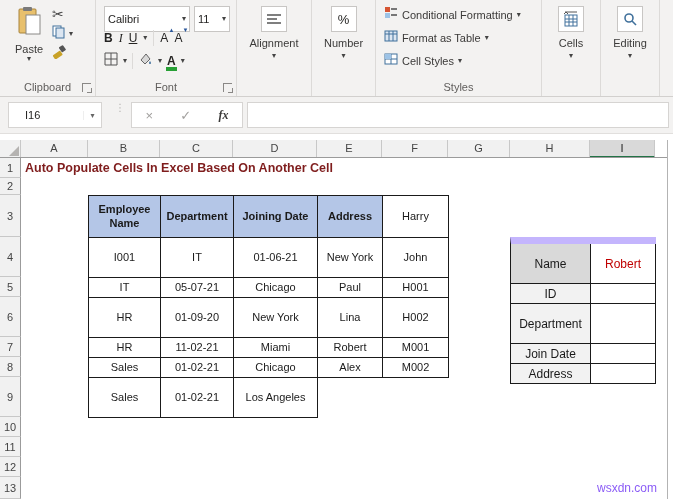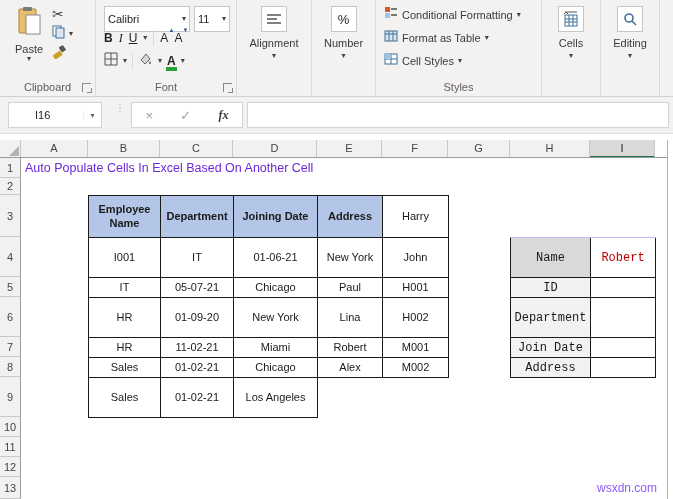--- a/index.html
+++ b/index.html
@@ -49,21 +49,21 @@
   .pct { font-size:13px; color:#252423; }
 
   
   .g-styles { width:166px; }
   .style-row { position:absolute; left:8px; display:flex; align-items:center; gap:4px; height:18px; }
   .style-row .rbtn-label { white-space:nowrap; }
 
   
   .fbar { position:absolute; left:0; top:97px; width:673px; height:37px; background:#f3f2f1; border-bottom:1px solid #e1dfdd; }
   .namebox { position:absolute; left:8px; top:5px; width:94px; height:26px; background:#fff; border:1px solid #d6d4d2; display:flex; align-items:center; }
-  .namebox .nb-text { flex:1; font-size:11px; color:#252423; padding-left:26px; }
+  .namebox .nb-text { flex:1; font-size:11px; color:#252423; padding-left:16px; }
   .namebox .nb-arrow { width:18px; text-align:center; font-size:8px; color:#666; border-left:1px solid #eee; }
   .dots { position:absolute; left:115px; top:8px; width:4px; height:20px; color:#b5b3b1; font-size:10px; line-height:5px; letter-spacing:0; }
   .fxbox { position:absolute; left:131px; top:5px; width:112px; height:26px; background:#fff; border:1px solid #d6d4d2; display:flex; align-items:center; justify-content:space-around; }
   .fx-x { color:#a19f9d; font-size:13px; }
   .fx-check { color:#a19f9d; font-size:13px; }
   .fx-fx { color:#3b3a39; font-size:12px; font-style:italic; font-family:"Liberation Serif", serif; font-weight:bold; }
   .finput { position:absolute; left:247px; top:5px; width:422px; height:26px; background:#fff; border:1px solid #d6d4d2; font-size:11px; padding:0 4px; display:flex; align-items:center; color:#252423; }
 
   
   .colheads { position:absolute; left:0; top:140px; height:18px; width:673px; background:#fff; }
@@ -71,27 +71,27 @@
   .corner .tri { position:absolute; right:1px; bottom:1px; width:0; height:0; border-left:10px solid transparent; border-bottom:10px solid #b5b3b1; }
   .colh { position:absolute; top:0; height:18px; background:#f1f1f1; border-right:1px solid #c8c8c8; border-bottom:1px solid #9b9b9b; font-size:11px; color:#444; text-align:center; line-height:17px; }
   .colh.sel { background:#d9d9d9; border-bottom:2px solid #217346; color:#222; }
   .headline { position:absolute; left:0; top:157px; width:667px; height:1px; background:#9b9b9b; }
   .rowheads { position:absolute; left:0; top:158px; width:21px; }
   .rowh { position:absolute; left:0; width:21px; background:#f1f1f1; border-right:1px solid #9b9b9b; border-bottom:1px solid #c8c8c8; font-size:11px; color:#444; display:flex; align-items:center; justify-content:center; }
   .sheet-edge { position:absolute; left:667px; top:140px; width:1px; height:359px; background:#b3b3b3; }
 
   
   .sheet { position:absolute; left:21px; top:158px; width:646px; height:341px; background:#fff; }
-  .sheet-title { position:absolute; left:4px; top:3px; font-size:12.5px; font-weight:normal; color:#6d28d9; white-space:nowrap; }
+  .sheet-title { position:absolute; left:4px; top:3px; font-size:12.5px; font-weight:bold; color:#7f1d1d; white-space:nowrap; }
 
   .main-table { position:absolute; left:67px; top:37px; display:grid; grid-template-columns:72px 73px 84px 65px 66px; grid-template-rows:42px 40px 20px 40px 20px 20px 40px; border-top:1px solid #1a1a1a; border-left:1px solid #1a1a1a; }
   .main-table .cell { border-right:1px solid #1a1a1a; border-bottom:1px solid #1a1a1a; display:flex; align-items:center; justify-content:center; text-align:center; font-size:11px; line-height:1.25; color:#1a1a1a; padding:0 2px; background:#fff; }
   .main-table .hcell { background:#b4c6e7; font-weight:bold; }
 
-  .lookup-table { position:absolute; left:489px; top:79px; display:grid; grid-template-columns:80px 65px; grid-template-rows:40px 20px 40px 20px 20px; border-top:1px solid #c4b5fd; border-left:1px solid #1a1a1a;font-family:Liberation Mono, monospace; }
+  .lookup-table { position:absolute; left:489px; top:79px; display:grid; grid-template-columns:80px 65px; grid-template-rows:40px 20px 40px 20px 20px; border-top:7px solid #c4b5fd; border-left:1px solid #1a1a1a; }
   .lookup-table .cell { border-right:1px solid #1a1a1a; border-bottom:1px solid #1a1a1a; display:flex; align-items:center; justify-content:center; font-size:12px; color:#1a1a1a; background:#fff; }
   .lookup-table .lbl { background:#f2f2f2; }
   .lookup-table .lbl.first { background:#d9d9d9; }
   .lookup-table .val.red { color:#c00000; }
 
   .watermark { position:absolute; right:10px; bottom:4px; font-size:12px; color:#8b5cf6; }
 </style>
 </head>
 <body>
 

